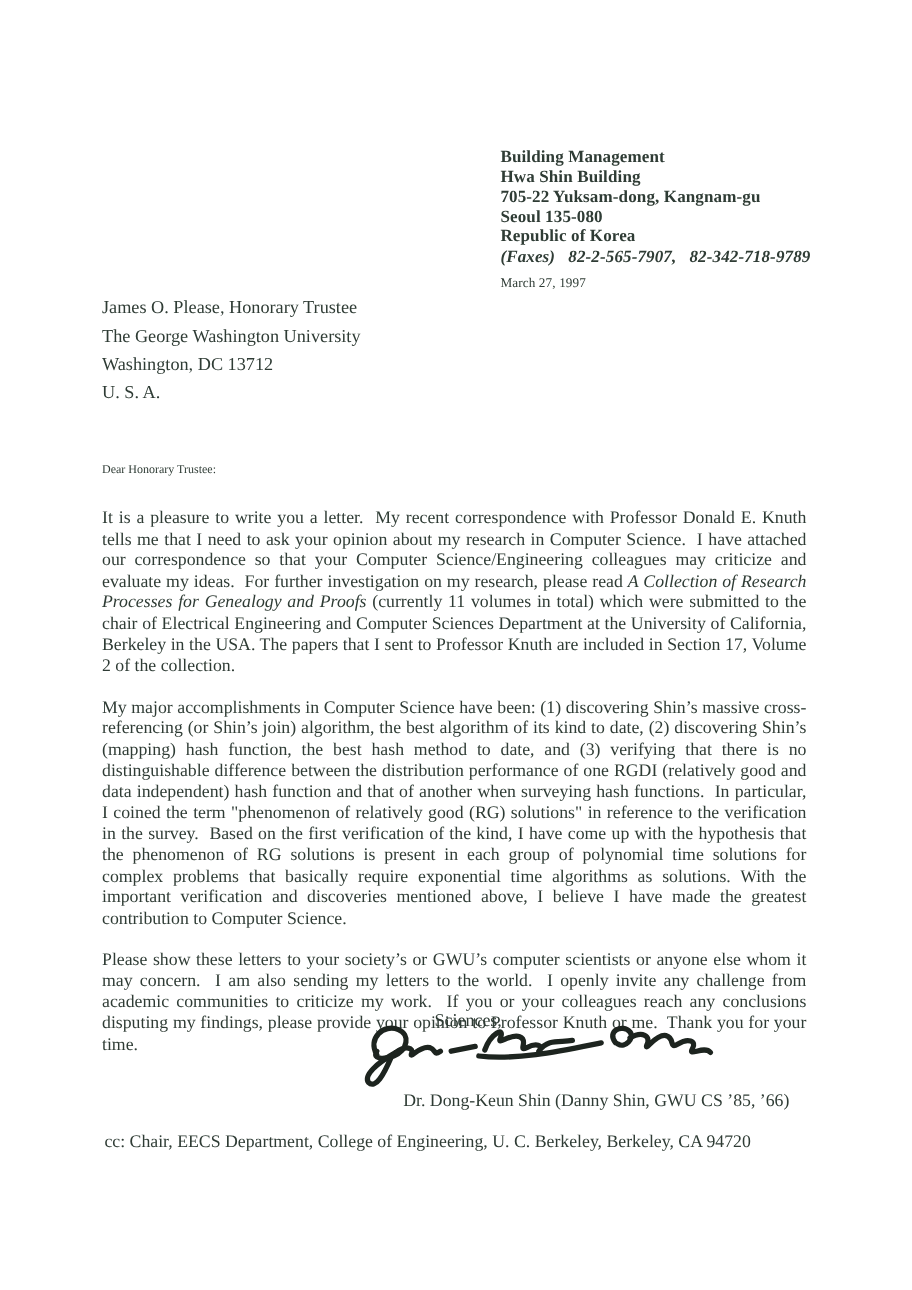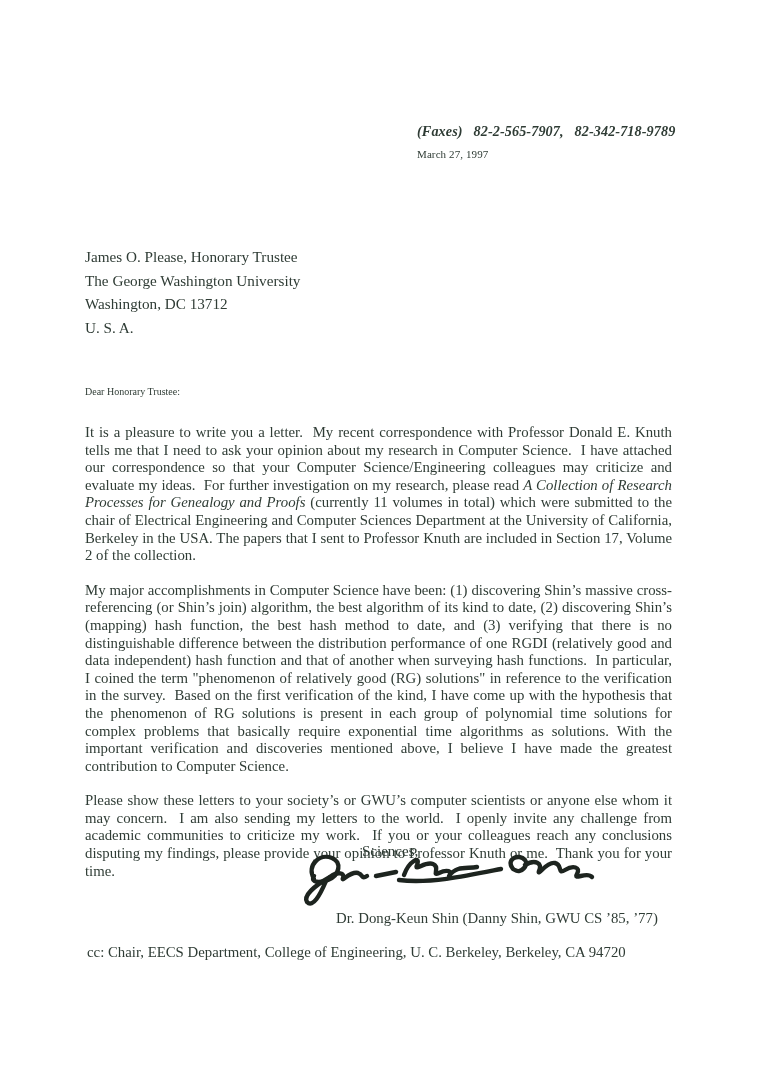--- a/index.html
+++ b/index.html
@@ -77,20 +77,27 @@
     font-size: 14.8px;
     white-space: nowrap;
   }
 </style>
 </head>
 <body>
 
 <div class="page">
 
   <div class="sender-block">
+    <div>
+        <div class="line">Building Management</div>
+        <div class="line">Hwa Shin Building</div>
+        <div class="line">705-22 Yuksam-dong, Kangnam-gu</div>
+        <div class="line">Seoul 135-080</div>
+        <div class="line">Republic of Korea</div>
+      </div>
     <div class="fax-line">(Faxes)&nbsp;&nbsp; 82-2-565-7907,&nbsp;&nbsp; 82-342-718-9789</div>
     <div class="date-line">March 27, 1997</div>
   </div>
 
   <div class="recipient-block">
       <div class="line">James O. Please, Honorary Trustee</div>
       <div class="line">The George Washington University</div>
       <div class="line">Washington, DC 13712</div>
       <div class="line">U. S. A.</div>
     </div>
@@ -109,17 +116,17 @@
     <path d="M14 30 C6 16 20 4 32 9 C42 13 40 26 28 31 C20 34 10 34 14 27"></path>
     <path d="M26 32 C20 46 13 59 7 53 C3 47 14 37 30 28"></path>
     <path d="M30 28 C38 22 45 24 43 29 C41 34 50 22 58 24 C64 26 61 31 67 27"></path>
     <path d="M76 27 L96 23"></path>
     <path d="M104 26 C109 12 121 6 117 16 C114 23 125 12 133 15 C141 18 131 28 139 24 C147 20 153 22 149 27 C157 16 167 20 177 18"></path>
     <path d="M99 31 C131 35 171 26 201 20"></path>
     <path d="M213 20 C205 10 219 4 225 11 C229 16 221 25 215 21"></path>
     <path d="M225 16 C235 10 243 14 239 22 C237 28 247 12 255 14 C263 16 257 26 265 21 C273 16 281 18 277 25 C273 32 287 22 292 28"></path>
   </svg>
 
-  <div class="typed-name">Dr. Dong-Keun Shin (Danny Shin, GWU CS ’85, ’77)</div>
+  <div class="typed-name">Dr. Dong-Keun Shin (Danny Shin, GWU CS ’85, ’66)</div>
 
   <div class="cc-line">cc: Chair, EECS Department, College of Engineering, U. C. Berkeley, Berkeley, CA 94720</div>
 
 </div>
 
 </body></html>

